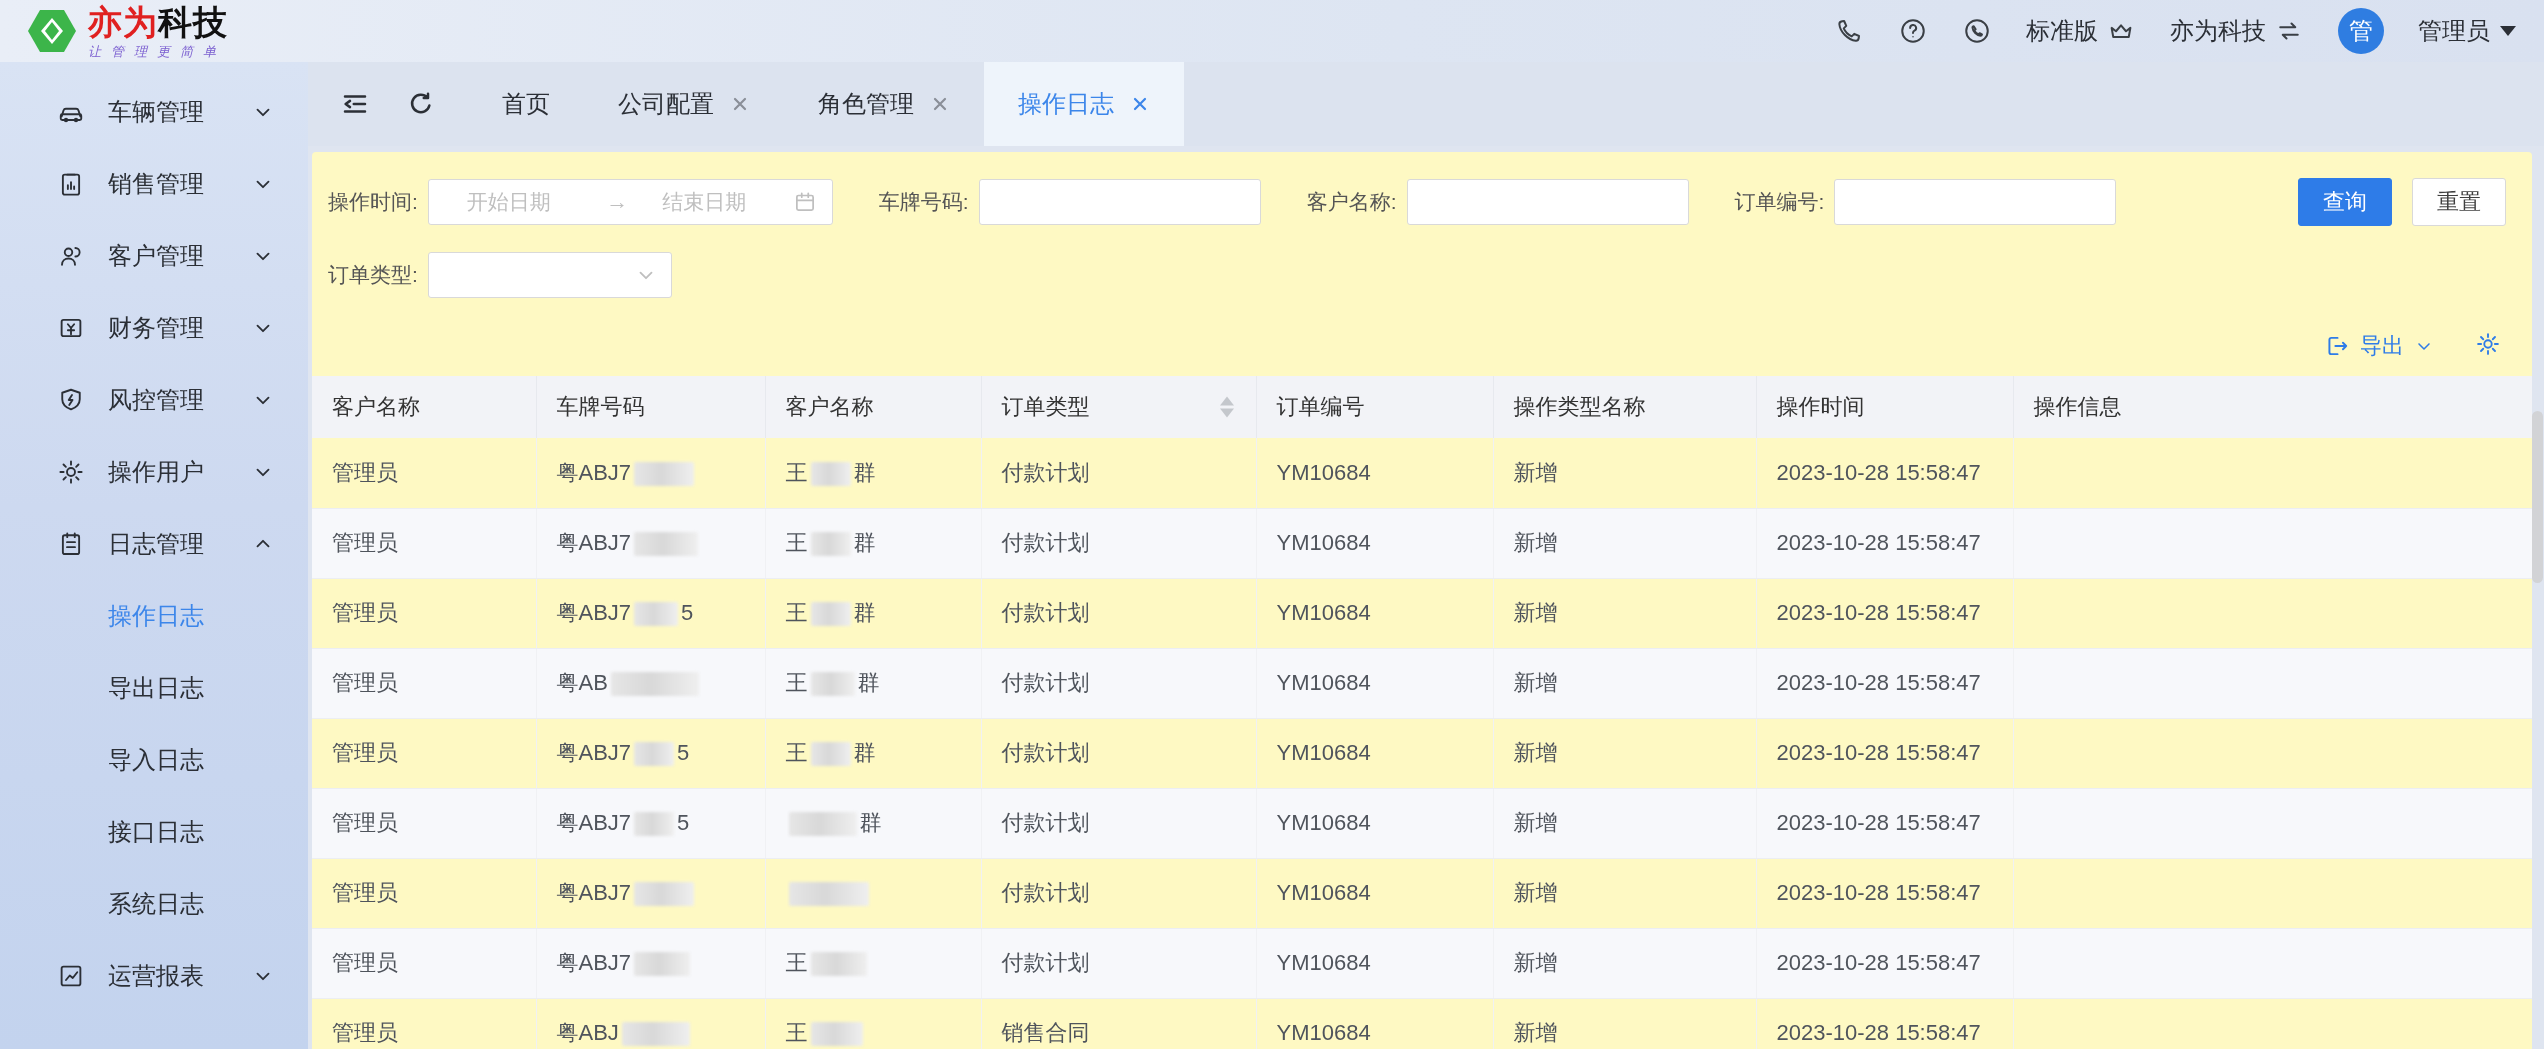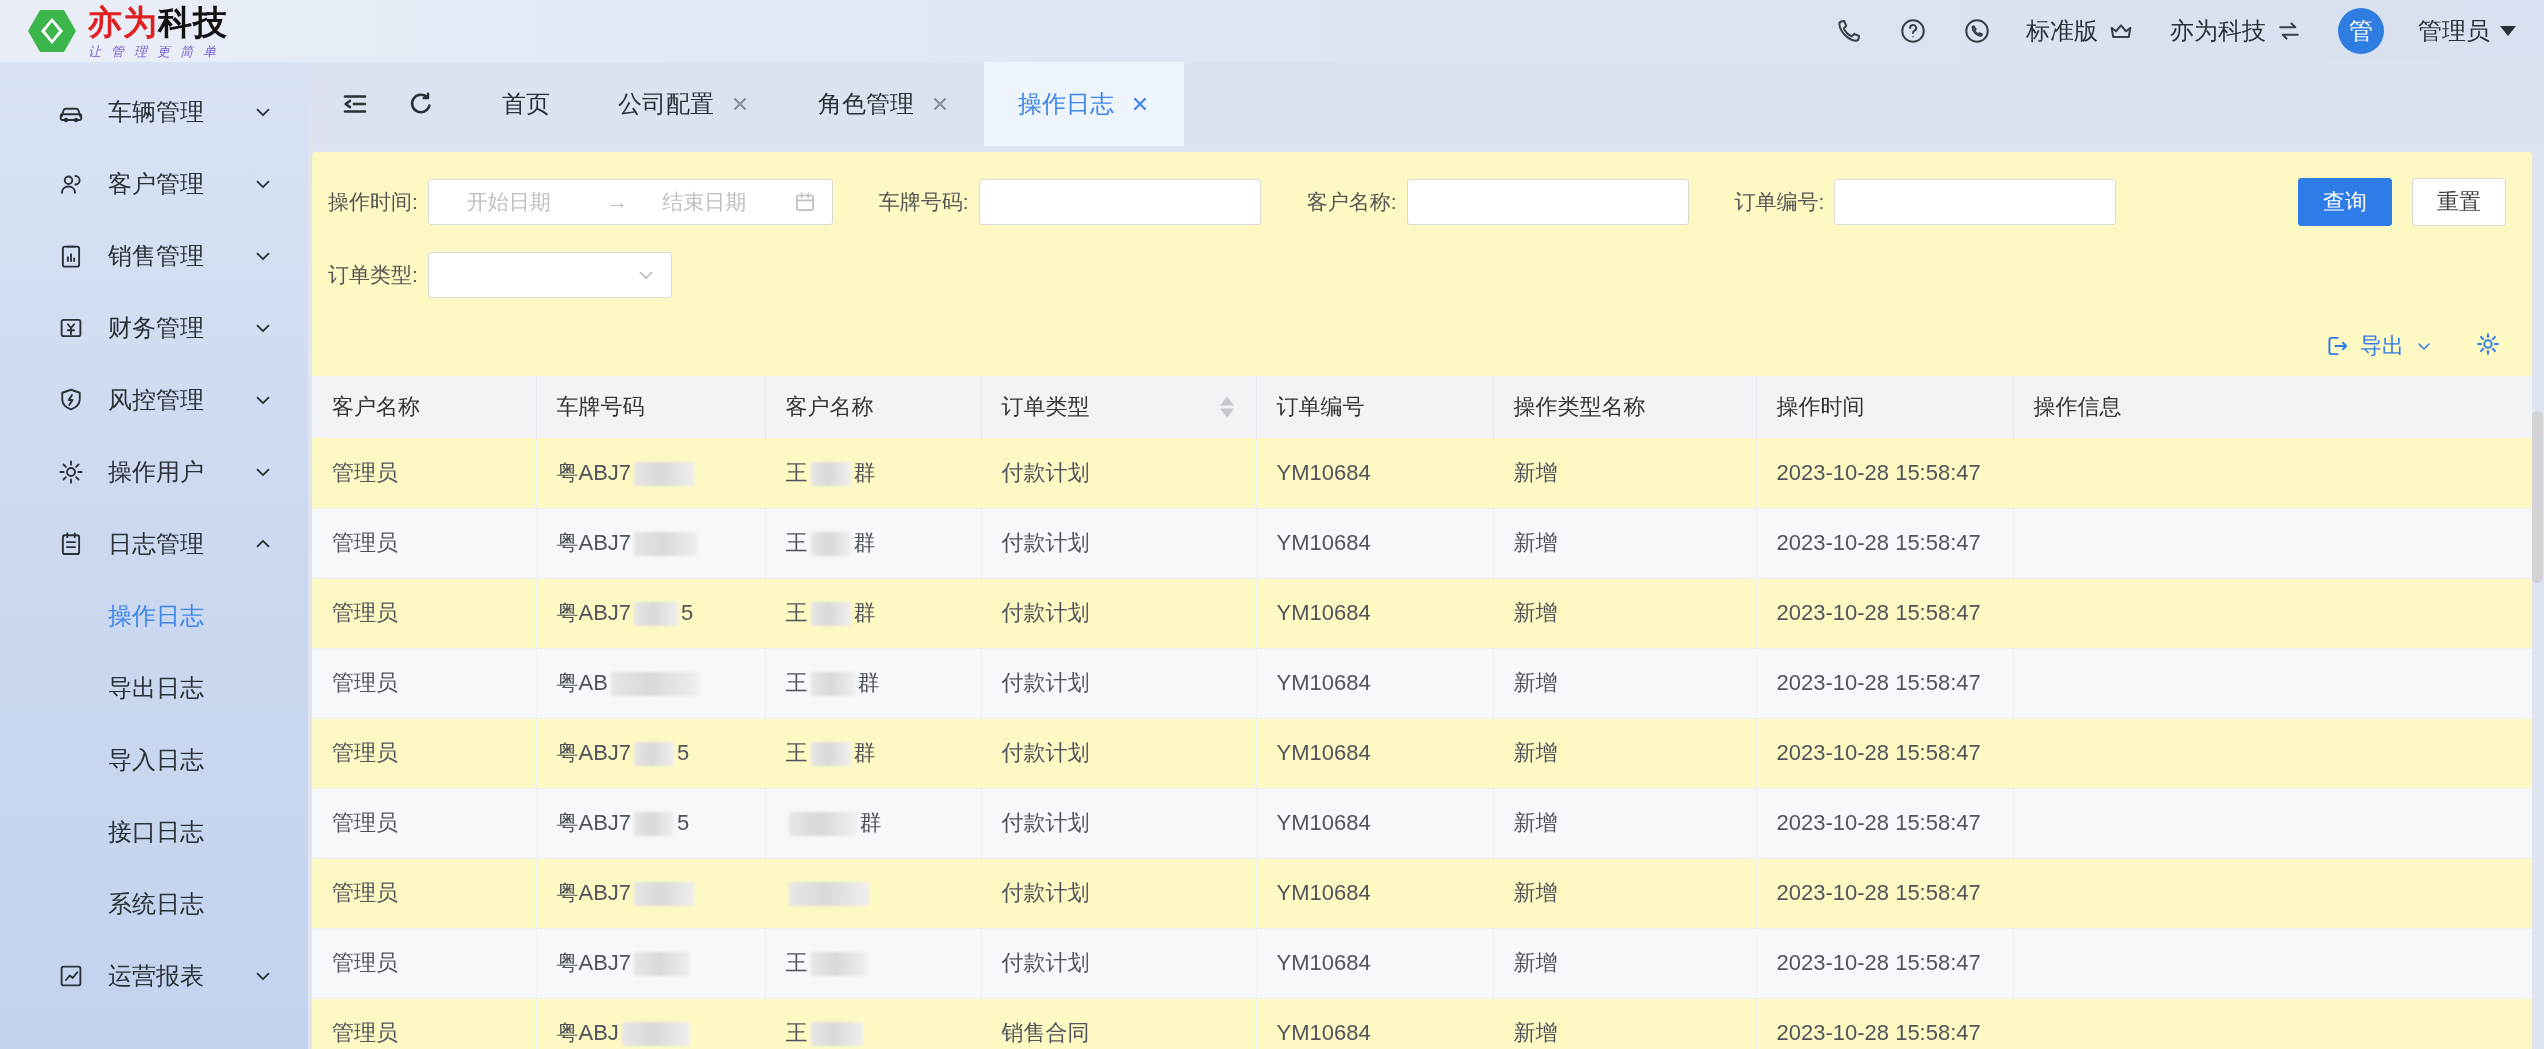--- a/index.html
+++ b/index.html
@@ -159,35 +159,35 @@
               <circle cx="8" cy="18.4" r="1"></circle>
               <circle cx="16" cy="18.4" r="1"></circle>
             </svg>
             <span class="side-label">车辆管理</span>
             <svg class="side-chev" viewBox="0 0 24 24">
               <path d="M6 9.5l6 6 6-6"></path>
             </svg>
           </div>
           <div class="side-item">
             <svg class="side-icon" viewBox="0 0 24 24">
+              <rect x="5.5" y="4.5" width="13" height="16" rx="1.5"></rect>
+              <path d="M9 4.5h6M9.5 16v-3M12 16v-5.5M14.5 16v-2"></path>
+            </svg>
+            <span class="side-label">销售管理</span>
+            <svg class="side-chev" viewBox="0 0 24 24">
+              <path d="M6 9.5l6 6 6-6"></path>
+            </svg>
+          </div>
+          <div class="side-item">
+            <svg class="side-icon" viewBox="0 0 24 24">
               <circle cx="10" cy="9" r="3"></circle>
               <path d="M4.8 19c0-3 2.3-5 5.2-5s5.2 2 5.2 5"></path>
               <path d="M15.5 5.6a3.4 3.4 0 0 1 0 6.8"></path>
             </svg>
             <span class="side-label">客户管理</span>
-            <svg class="side-chev" viewBox="0 0 24 24">
-              <path d="M6 9.5l6 6 6-6"></path>
-            </svg>
-          </div>
-          <div class="side-item">
-            <svg class="side-icon" viewBox="0 0 24 24">
-              <rect x="5.5" y="4.5" width="13" height="16" rx="1.5"></rect>
-              <path d="M9 4.5h6M9.5 16v-3M12 16v-5.5M14.5 16v-2"></path>
-            </svg>
-            <span class="side-label">销售管理</span>
             <svg class="side-chev" viewBox="0 0 24 24">
               <path d="M6 9.5l6 6 6-6"></path>
             </svg>
           </div>
           <div class="side-item">
             <svg class="side-icon" viewBox="0 0 24 24">
               <rect x="4.5" y="5.5" width="15" height="13" rx="1.5"></rect>
               <path d="M9.5 9l2.5 3 2.5-3M12 12v5M9.5 13.8h5"></path>
             </svg>
             <span class="side-label">财务管理</span>

